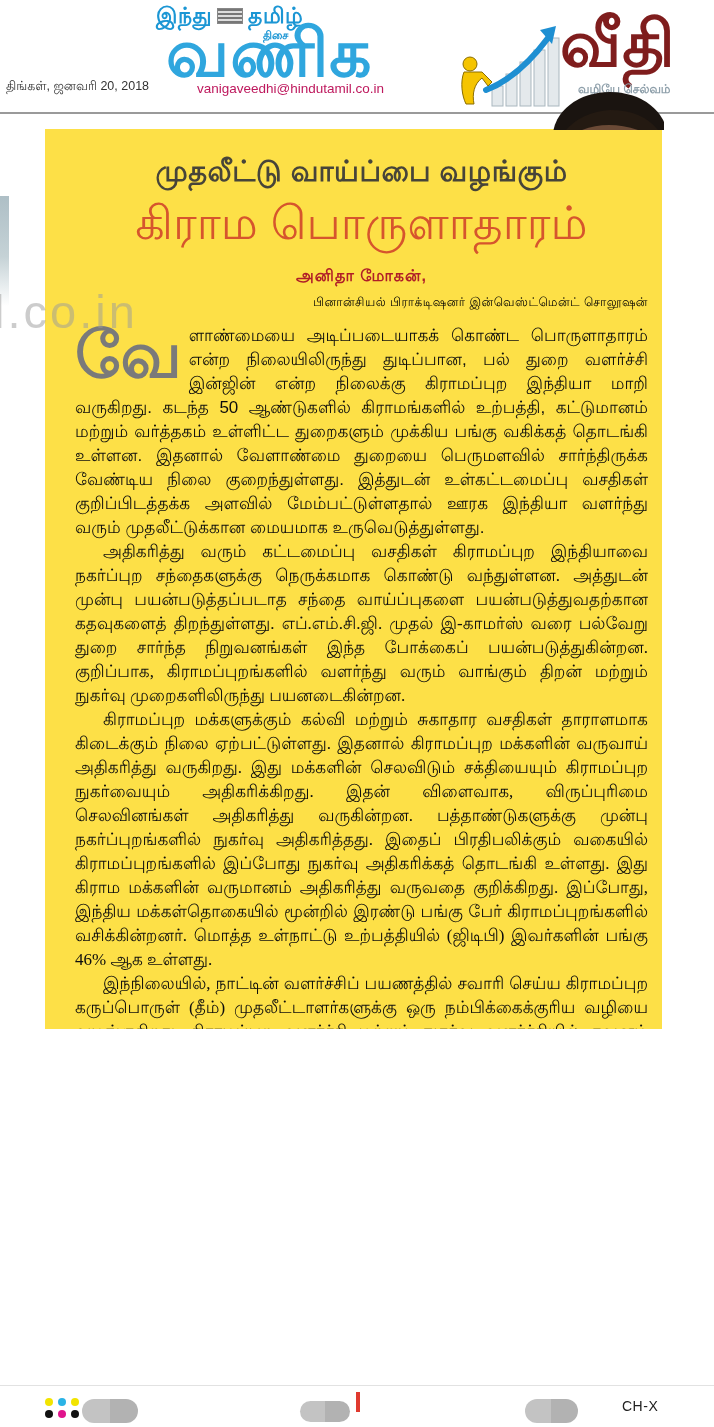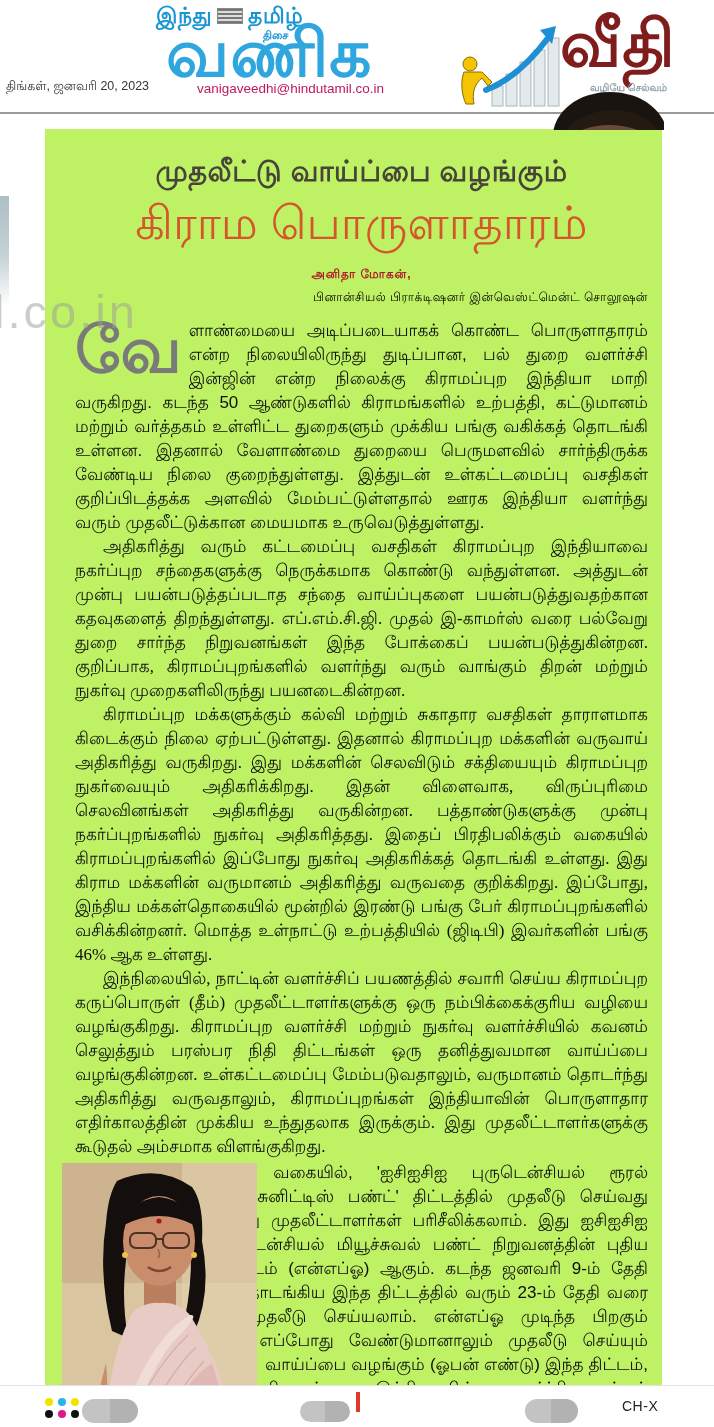--- a/index.html
+++ b/index.html
@@ -21,37 +21,37 @@
   .mini-logo .tamizh-wrap { display:flex; flex-direction:column; align-items:center;justify-content:flex-end; }
   .mini-logo .thisai { font-size:11px; font-weight:bold; color:#1b96d4; margin-top:-2px; }
   .masthead-main {
     position:absolute; left:166px; top:14px; font-size:66px; font-weight:bold;
     color:#2fa6de; line-height:1.2; letter-spacing:1px;
   }
   .masthead-accent {
     position:absolute; left:560px; top:4px; font-size:64px; font-weight:bold;
     color:#7f1d1d; line-height:1.25; letter-spacing:1px;
   }
-  .tagline { position:absolute; left:578px; top:82px; font-size:10px; font-weight:bold; color:#8fa0ab;margin-left:12px; }
+  .tagline { position:absolute; left:578px; top:82px; font-size:12px; font-weight:bold; color:#8fa0ab; }
   .date-label { position:absolute; left:6px; top:79px; font-size:12.5px; color:#333; }
   .email-label { position:absolute; left:197px; top:81px; font-size:13.5px; color:#be185d; }
   .chart-graphic { position:absolute; left:452px; top:24px; }
   .header-rule { position:absolute; left:0; top:112px; width:714px; height:0; border-top:2px solid #9a9a9a; }
   .adjacent-head { position:absolute; left:552px; top:84px; width:112px; height:46px; overflow:hidden; z-index:3; }
   
   .edge-strip { position:absolute; left:0; top:196px; width:9px; height:110px;
     background:linear-gradient(180deg,#aebfc6 0%, #c5d2d6 55%, rgba(197,210,214,0) 100%); }
   .watermark { position:absolute; left:-6px; top:284px; font-size:47px; color:#9b9b9b;
     opacity:0.5; letter-spacing:3px; z-index:5; pointer-events:none; }
   
-  .article-box { position:absolute; left:45px; top:129px; width:617px; height:1256px;
-    background:#bef264; overflow:hidden; padding:26px 14px 0 30px; }
+  .article-box { position:absolute; left:45px; top:129px; width:617px; height:900px;
+    background:#fde047; overflow:hidden; padding:26px 14px 0 30px; }
   .kicker { text-align:center; font-size:29px; font-weight:bold; color:#474439; letter-spacing:0.5px; }
   .headline { text-align:center; font-size:46px; font-weight:normal; color:#d6552d; line-height:1.2; margin-top:4px; }
-  .byline { text-align:center; font-size:12px; font-weight:bold; color:#b01e28; margin-top:16px; letter-spacing:1px; }
+  .byline { text-align:center; font-size:16px; font-weight:bold; color:#b01e28; margin-top:16px; letter-spacing:1px; }
   .byline-role { text-align:right; font-size:12px; color:#000; margin-top:8px; letter-spacing:0.5px; }
   .body-copy { margin-top:14px; font-size:17px; line-height:24px; text-align:justify; color:#0d0d0d; }
   .body-copy p { margin:0; }
   .body-copy p + p { text-indent:28px;font-family:Liberation Serif, serif; }
   .dropcap { float:left; font-size:64px; line-height:0.85; font-weight:bold; color:#7a7a7a;
     padding:4px 7px 0 0; }
   
   .photo-flow { margin-top:2px; }
   .photo-flow p { text-indent:10px; margin:0; }
   .author-photo {
@@ -98,21 +98,21 @@
 
     <path d="M34 66 C 55 58, 75 42, 96 14" fill="none" stroke="#1e8fd2" stroke-width="6" stroke-linecap="round"></path>
     <path d="M88 6 L104 2 L100 20 Z" fill="#1e8fd2"></path>
 
     <circle cx="18" cy="40" r="7" fill="#f5c400" stroke="#8a6d00" stroke-width="1"></circle>
     <path d="M12 48 C 8 58, 10 72, 14 80 L22 80 C 20 70, 22 60, 30 54 L36 62 L40 58 L30 48 Z" fill="#f5c400" stroke="#8a6d00" stroke-width="1"></path>
   </svg>
 
   <div class="masthead-accent">வீதி</div>
   <div class="tagline">வழியே செல்வம்</div>
-  <div class="date-label">திங்கள், ஜனவரி 20, 2023</div>
+  <div class="date-label">திங்கள், ஜனவரி 20, 2018</div>
   <div class="email-label">vanigaveedhi@hindutamil.co.in</div>
 </div>
 
 <div class="header-rule"></div>
 
 <div class="adjacent-head">
   <svg width="112" height="46" viewBox="0 0 112 46">
     <ellipse cx="58" cy="52" rx="57" ry="44" fill="#1a1410"></ellipse>
     <path d="M14 46 Q 30 28 58 26 Q 90 26 106 46 Z" fill="#241a12"></path>
     <path d="M30 46 Q 56 36 86 46 Z" fill="#6b4a36"></path>

